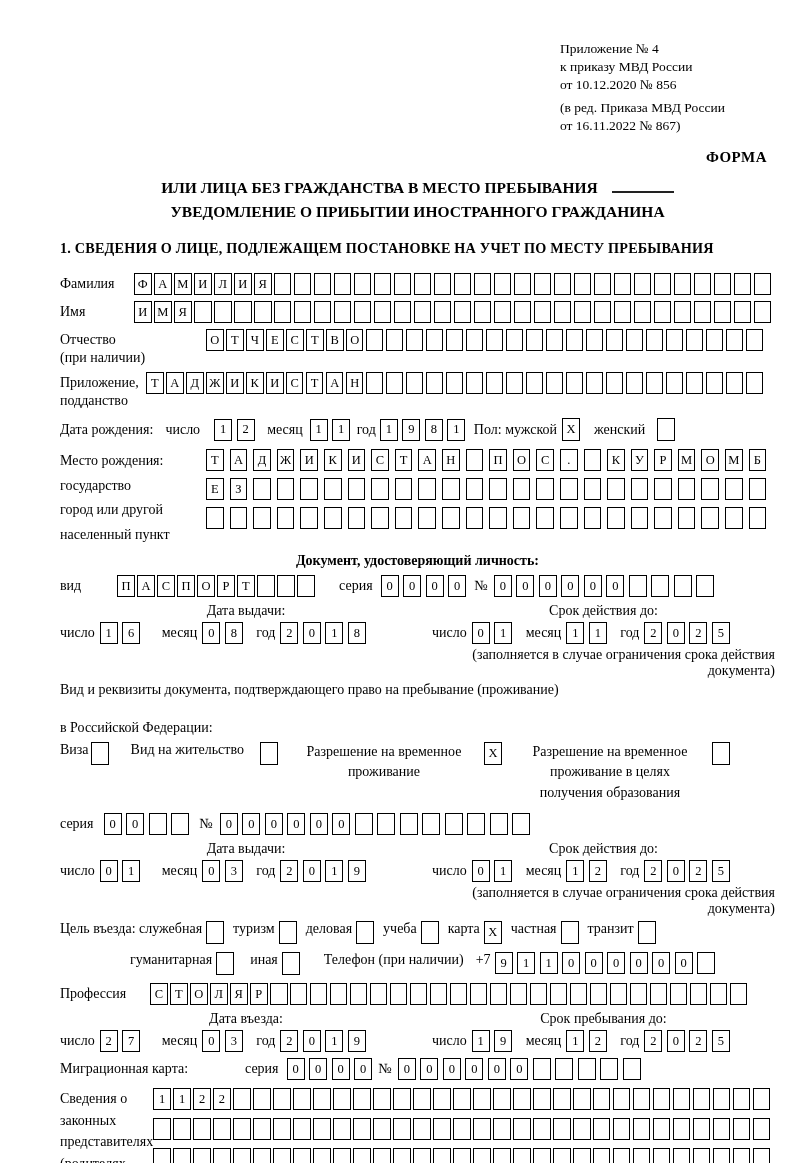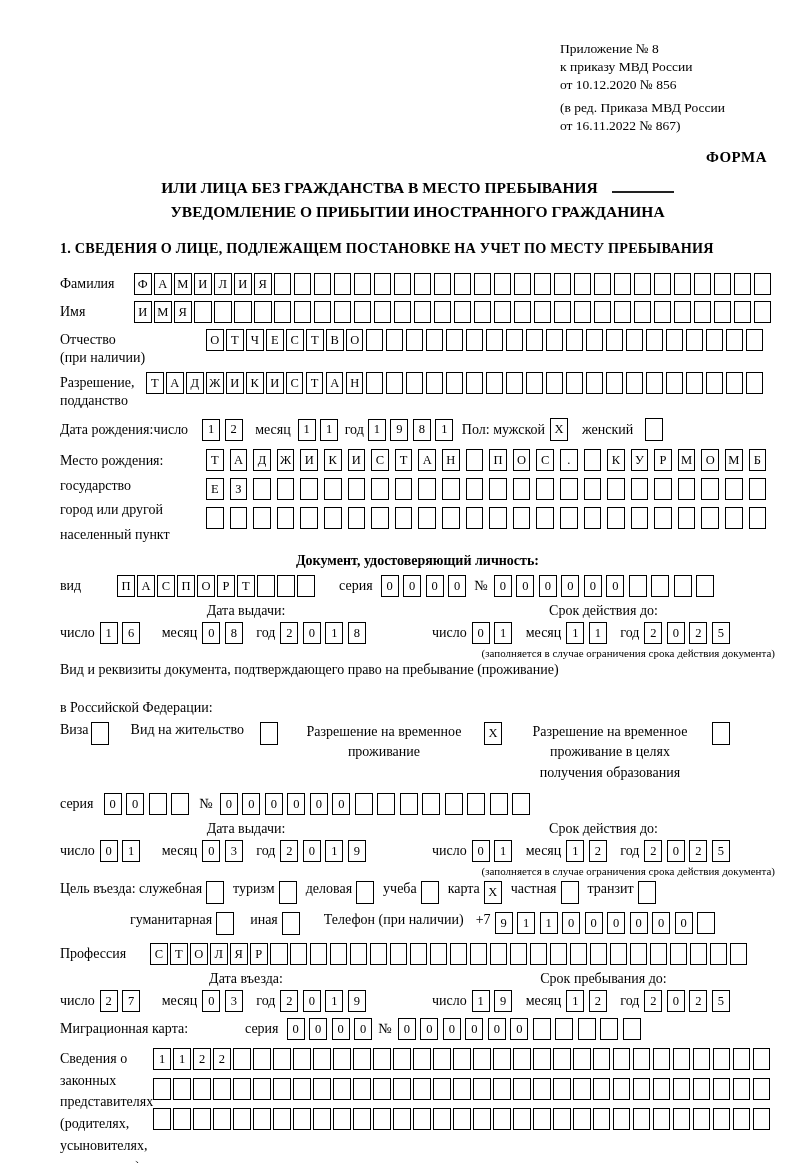--- a/index.html
+++ b/index.html
@@ -34,41 +34,41 @@
 
   .dochead { text-align:center; font-weight:bold; font-size:14px; margin:6px 0 6px 0; }
 
   .daterow { display:flex; margin-bottom:2px; }
   .dcol-l { flex:0 0 372px; }
   .dcol-r { flex:1 1 auto; }
   .dhead { text-align:center; font-size:14px; margin-bottom:3px; }
   .dfields { display:flex; align-items:center; }
   .dfields > .t { font-size:14px; margin-right:5px; }
   .dfields > .grid { margin-right:9px; }
-  .dnote { text-align:right; font-size:11px; margin-top:3px; }
+  .dnote { text-align:right; font-size:14px; margin-top:3px; }
 
   .permitrow { display:flex; align-items:flex-start; margin:4px 0 10px 0; }
   .permitrow .t { font-size:14px; }
   .clabel { text-align:center; font-size:14px; line-height:1.45; }
 
   .purpose { display:flex; align-items:flex-start; margin-bottom:8px; }
   .purpose > .t { font-size:14px; margin-right:4px; }
   .purpose > .grid { margin-right:9px; }
 
   .guard { display:flex; align-items:flex-start; }
   .guard .lines { width:148px; font-size:14px; line-height:1.55; }
   .guard .rows .grid { margin-bottom:8px; }
 </style>
 </head>
 <body>
 
 <div class="page">
 
   <div class="hdr">
-    <div>Приложение № 8</div>
+    <div>Приложение № 4</div>
     <div>к приказу МВД России</div>
     <div>от 10.12.2020 № 856</div>
     <div class="gap"></div>
     <div>(в ред. Приказа МВД России</div>
     <div>от 16.11.2022 № 867)</div>
   </div>
   <div class="forma">ФОРМА</div>
 
   <div class="title">
     <div><span>ИЛИ ЛИЦА БЕЗ ГРАЖДАНСТВА В МЕСТО ПРЕБЫВАНИЯ</span><span class="uline"></span></div>
@@ -185,21 +185,21 @@
         <span class="cb"></span>
         <span class="cb"></span>
         <span class="cb"></span>
         <span class="cb"></span>
         <span class="cb"></span>
       </div>
   </div>
 
   <div class="frow">
     <div class="lbl lblcol w85 mt2">
-      <div>Разрешение,</div>
+      <div>Приложение,</div>
       <div>подданство</div>
     </div>
     <div class="grid">
         <span class="cb">Т</span>
         <span class="cb">А</span>
         <span class="cb">Д</span>
         <span class="cb">Ж</span>
         <span class="cb">И</span>
         <span class="cb">К</span>
         <span class="cb">И</span>
@@ -224,21 +224,21 @@
         <span class="cb"></span>
         <span class="cb"></span>
         <span class="cb"></span>
         <span class="cb"></span>
         <span class="cb"></span>
         <span class="cb"></span>
       </div>
   </div>
 
   <div class="frow" style="align-items:center; margin-top:9px;">
-    <span class="lbl" style="margin-right:0;">Дата рождения:</span>
+    <span class="lbl" style="margin-right:12px;">Дата рождения:</span>
     <span class="lbl" style="margin-right:14px;">число</span>
     <span class="grid dg" style="margin-right:8px;">
         <span class="cb">1</span>
         <span class="cb">2</span>
       </span>
     <span class="lbl" style="margin-right:7px;">месяц</span>
     <span class="grid dg" style="margin-right:2px;">
         <span class="cb">1</span>
         <span class="cb">1</span>
       </span>

